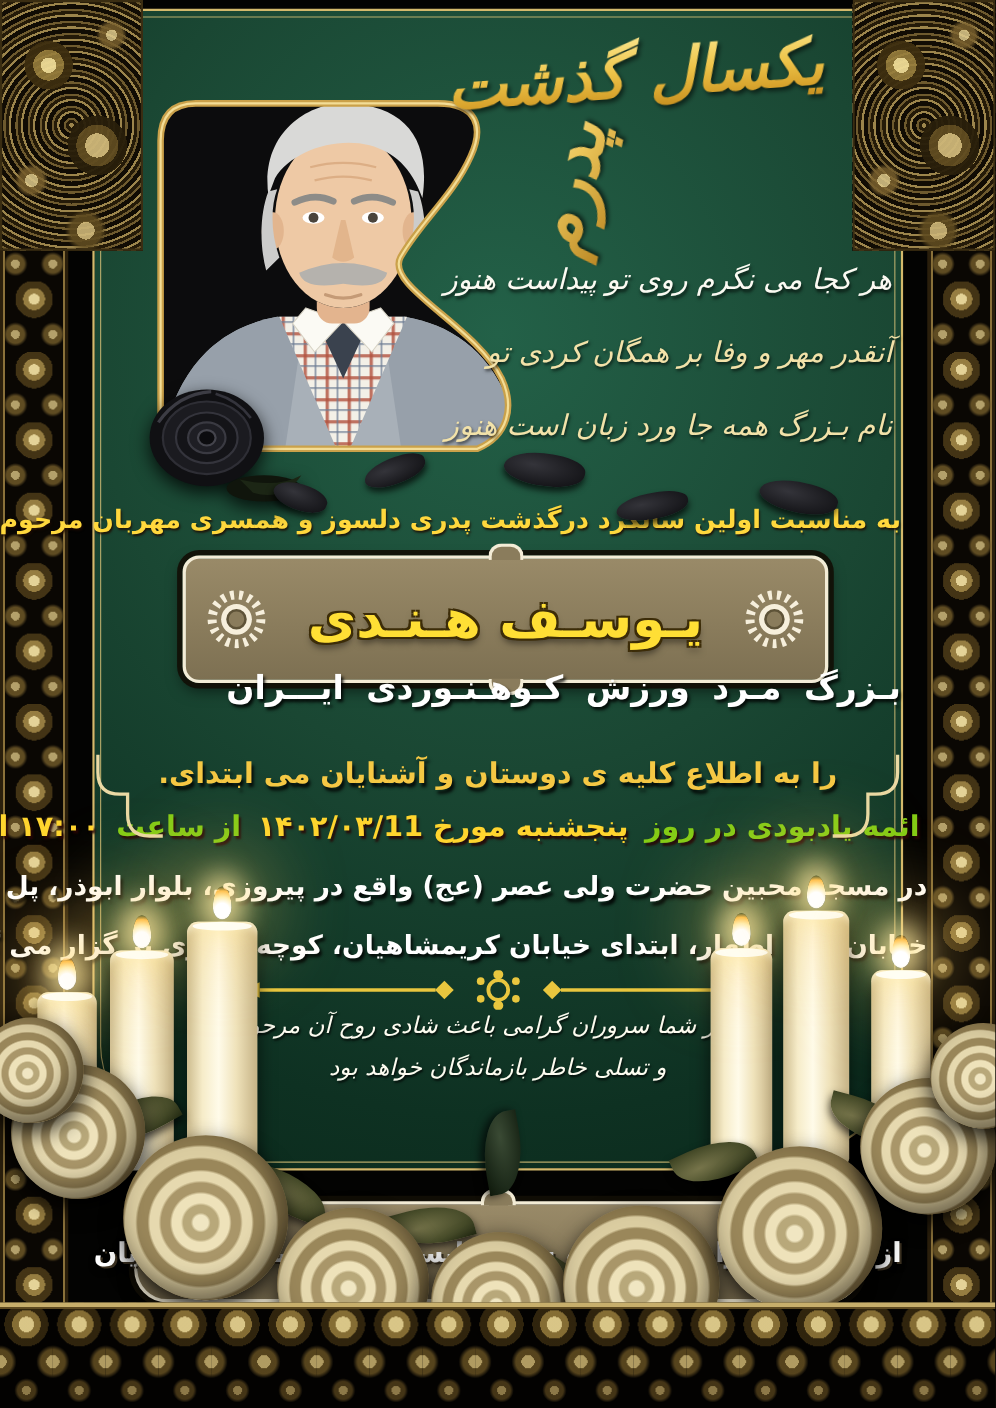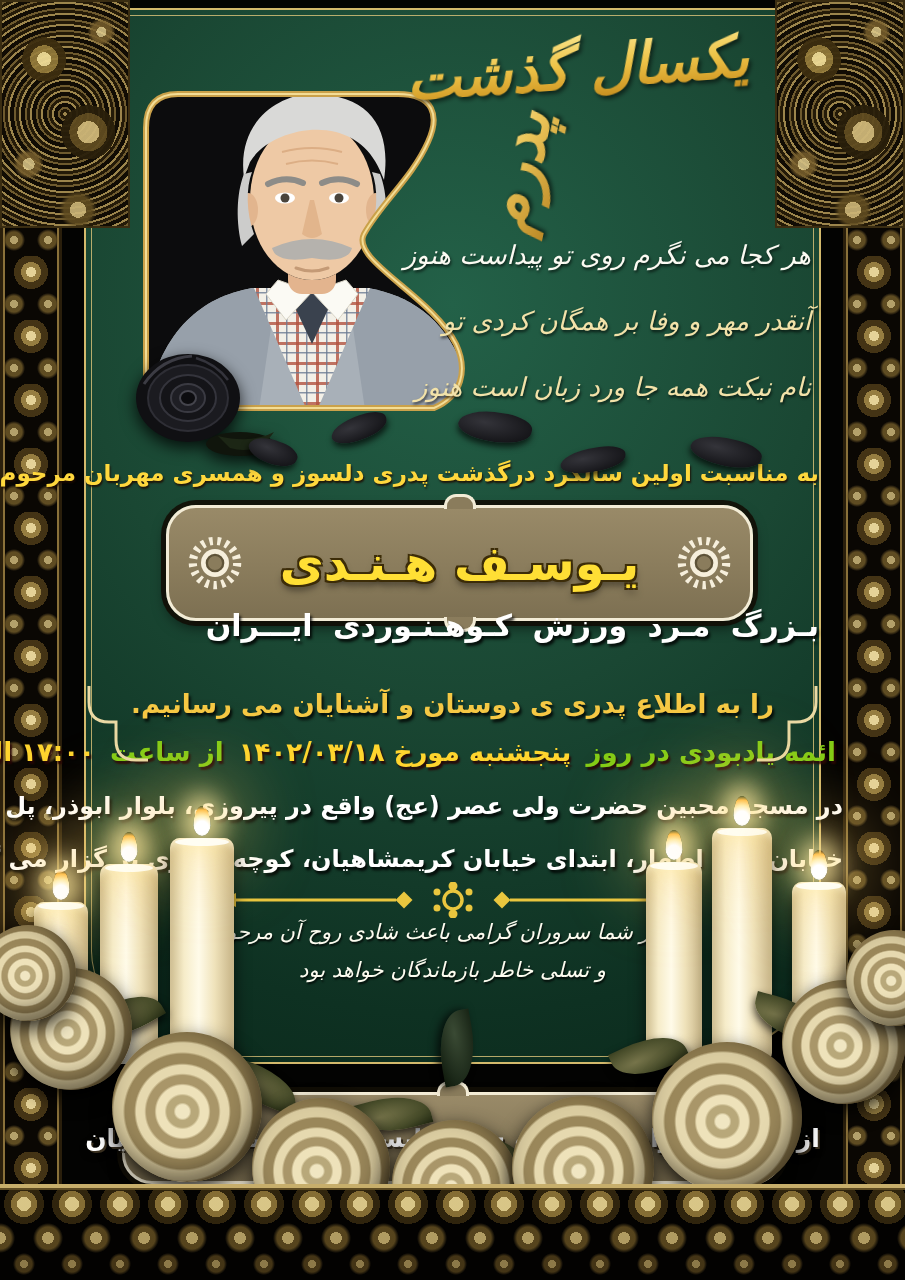--- a/index.html
+++ b/index.html
@@ -92,21 +92,21 @@
   }
   .banner{
     position:absolute;background:linear-gradient(180deg,#998a68,#8a7c5c 55%,#7d7052);
     border:3px solid #f3ecd6;border-radius:30px;
     box-shadow:0 0 0 5px rgba(18,14,5,.9), 0 6px 14px rgba(0,0,0,.6);
     display:flex;align-items:center;justify-content:center;
   }
   .banner .bump{position:absolute;width:26px;height:12px;background:#8a7c5c;border:3px solid #f3ecd6;border-bottom:none;border-radius:12px 12px 0 0;left:50%;transform:translateX(-50%);}
   .banner .bump.top{top:-14px;}
   .banner .bump.bottom{bottom:-14px;transform:translateX(-50%) rotate(180deg);}
-  .name-banner{left:80px;right:66px;top:505px;height:110px;}
+  .name-banner{left:80px;right:66px;top:505px;height:110px;border-radius:15px;}
   .name-text{
     font-size:48px;font-weight:bold;color:#ffdf35;
     text-shadow:2px 2px 0 #3c2c08,-2px -2px 0 #3c2c08,2px -2px 0 #3c2c08,-2px 2px 0 #3c2c08,0 5px 7px rgba(0,0,0,.5);
     white-space:nowrap;
   }
   .rosette{position:absolute;top:50%;transform:translateY(-50%);}
   .rosette.r-left{left:18px;}
   .rosette.r-right{right:18px;}
   .title-line{
     position:absolute;left:0;right:0;top:608px;text-align:right;
@@ -279,46 +279,46 @@
   <div class="petal" style="left:248px;top:440px;transform:rotate(22deg);width:50px"></div>
   <div class="petal" style="left:560px;top:448px;transform:rotate(-8deg);width:66px"></div>
   <div class="petal" style="left:690px;top:438px;transform:rotate(14deg);width:72px;height:28px"></div>
 
   <div class="content">
     <div class="callig-main rtl">یکسال گذشت</div>
     <div class="callig-sub rtl">پدرم</div>
 
     <div class="poem-line poem-white rtl" style="top:240px">هر کجا می نگرم روی تو پیداست هنوز</div>
     <div class="poem-line poem-cream rtl" style="top:306px;padding-left:30px">آنقدر مهر و وفا بر همگان کردی تو</div>
-    <div class="poem-line poem-cream rtl" style="top:372px">نام نیکت همه جا ورد زبان است هنوز</div>
+    <div class="poem-line poem-cream rtl" style="top:372px">نام بـزرگ همه جا ورد زبان است هنوز</div>
 
     <div class="intro-line rtl">به مناسبت اولین سالگرد درگذشت پدری دلسوز و همسری مهربان مرحوم شادروان</div>
 
     <div class="banner name-banner">
       <span class="bump top"></span>
       <span class="bump bottom"></span>
       <svg class="rosette r-left" width="56" height="56" viewBox="0 0 48 48">
         <circle cx="24" cy="24" r="19" fill="none" stroke="#f6efdc" stroke-width="7" stroke-dasharray="3 4"></circle>
         <circle cx="24" cy="24" r="12" fill="#f6efdc"></circle>
         <circle cx="24" cy="24" r="7" fill="#8a7c5c" stroke="#5e5338" stroke-width="2"></circle>
       </svg>
       <span class="name-text rtl">یـوسـف هـنـدی</span>
       <svg class="rosette r-right" width="56" height="56" viewBox="0 0 48 48">
         <circle cx="24" cy="24" r="19" fill="none" stroke="#f6efdc" stroke-width="7" stroke-dasharray="3 4"></circle>
         <circle cx="24" cy="24" r="12" fill="#f6efdc"></circle>
         <circle cx="24" cy="24" r="7" fill="#8a7c5c" stroke="#5e5338" stroke-width="2"></circle>
       </svg>
     </div>
 
     <div class="title-line rtl">بـزرگ مـرد ورزش کـوهـنـوردی ایـــران</div>
-    <div class="notice-line rtl">را به اطلاع پدری ی دوستان و آشنایان می رسانیم.</div>
+    <div class="notice-line rtl">را به اطلاع کلیه ی دوستان و آشنایان می ابتدای.</div>
 
     <div class="event1 rtl">
       <span class="ev-white">ائمه یادبودی در روز</span>
-      <span class="ev-yellow">پنجشنبه مورخ ۱۴۰۲/۰۳/۱۸</span>
+      <span class="ev-yellow">پنجشنبه مورخ ۱۴۰۲/۰۳/11</span>
       <span class="ev-white">از ساعت</span>
       <span class="ev-yellow">۱۷:۰۰ الی ۱۸:۳۰</span>
     </div>
     <div class="event2 rtl">در مسجد محبین حضرت ولی عصر (عج) واقع در پیروزی، بلوار ابوذر، پل دوم،</div>
     <div class="event3 rtl">خیابان ائمه اطهار، ابتدای خیابان کریمشاهیان، کوچه ظفری بر گزار می گردد.</div>
 
     <svg class="divider" width="470" height="36" viewBox="0 0 470 36">
       <polygon points="2,18 18,11 18,25" fill="#e9c63e"></polygon>
       <polygon points="468,18 452,11 452,25" fill="#e9c63e"></polygon>
       <line x1="18" y1="18" x2="178" y2="18" stroke="#e9c63e" stroke-width="3"></line>

